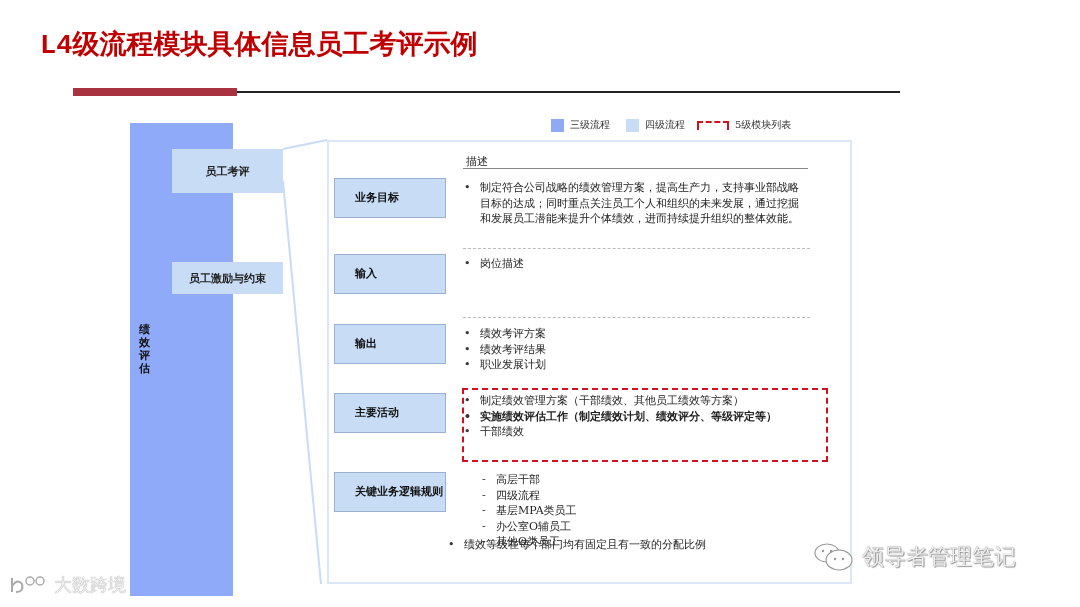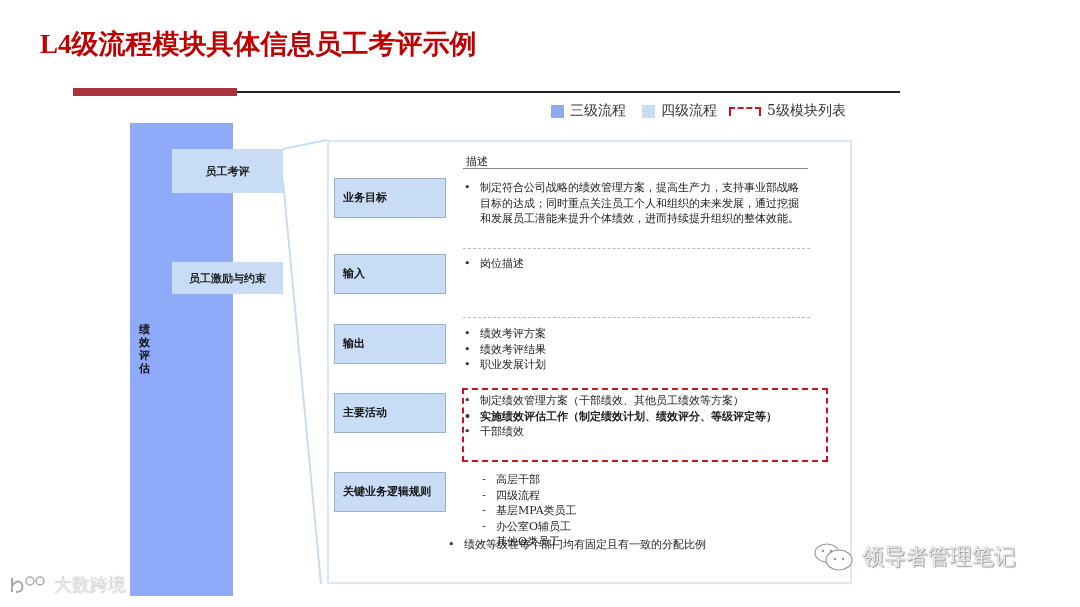--- a/index.html
+++ b/index.html
@@ -1,39 +1,39 @@
 <!DOCTYPE html>
 <html><head>
 <meta charset="utf-8">
 <style>
   html, body { margin:0; padding:0; }
   body { width:1080px; height:607px; background:#ffffff; position:relative; overflow:hidden;
          font-family:"DejaVu Serif", "Liberation Serif", serif; color:#222; }
   .abs { position:absolute; }
-  .title { left:40px; top:26px; font-family:Liberation Serif, serif; font-weight:bold;
+  .title { left:40px; top:26px; font-family:Liberation Mono, monospace; font-weight:bold;
            font-size:27px; color:#c00000; letter-spacing:0px; white-space:nowrap; }
   .rule-red { left:73px; top:88px; width:164px; height:8px; background:#a83240; }
   .rule-black { left:237px; top:91px; width:663px; height:2px; background:#222; }
 
-  .legend { left:551px; top:102px; font-size:14px; color:#333; display:flex; align-items:center; gap:6px; white-space:nowrap; }
+  .legend { left:551px; top:118px; font-size:10px; color:#333; display:flex; align-items:center; gap:6px; white-space:nowrap; }
   .sw { width:13px; height:13px; display:inline-block; }
   .sw3 { background:#8faaf2; }
   .sw4 { background:#c8dcf6; margin-left:10px; }
   .swd { width:32px; height:9px; border:2px dashed #d01020; border-bottom:none; box-sizing:border-box; margin-left:6px; }
 
   .l3col { left:130px; top:123px; width:103px; height:473px; background:#8faaf8; }
   .l3text { left:139px; top:323px; width:14px; font-size:11px; font-weight:bold; line-height:13px; color:#111; }
   .l4box { background:#c8dcf6; font-size:11px; font-weight:bold; color:#222; display:flex; align-items:center; justify-content:center; }
   .l4a { left:172px; top:149px; width:111px; height:44px; }
   .l4b { left:172px; top:262px; width:111px; height:32px; }
 
   .panel { left:327px; top:140px; width:525px; height:444px; border:2px solid #dbe6f6; background:#fff; box-sizing:border-box; }
 
   .lbl { background:#c8dcf6; border:1px solid #9ab0d0; box-sizing:border-box; width:112px; height:40px;
-         font-size:11px; font-weight:bold; display:flex; align-items:center; padding-left:8px; color:#111; line-height:14px; }
+         font-size:11px; font-weight:bold; display:flex; align-items:center; padding-left:20px; color:#111; line-height:14px; }
   .desc-h { left:466px; top:154px; font-size:11px; font-weight:normal; }
   .desc-line { left:463px; top:168px; width:345px; height:1px; background:#888; }
   .dash { left:463px; height:0; width:347px; border-top:1px dashed #bbb; }
 
   ul.bl { list-style:none; margin:0; padding:0; font-size:11px; line-height:15.5px; color:#222; }
   ul.bl li { position:relative; padding-left:18px; }
   ul.bl li::before { content:"•"; position:absolute; left:2px; color:#333; }
   ul.bl li.sub { padding-left:34px; }
   ul.bl li.sub::before { content:"-"; left:20px; }
   ul.bl li.b { font-weight:bold; }

